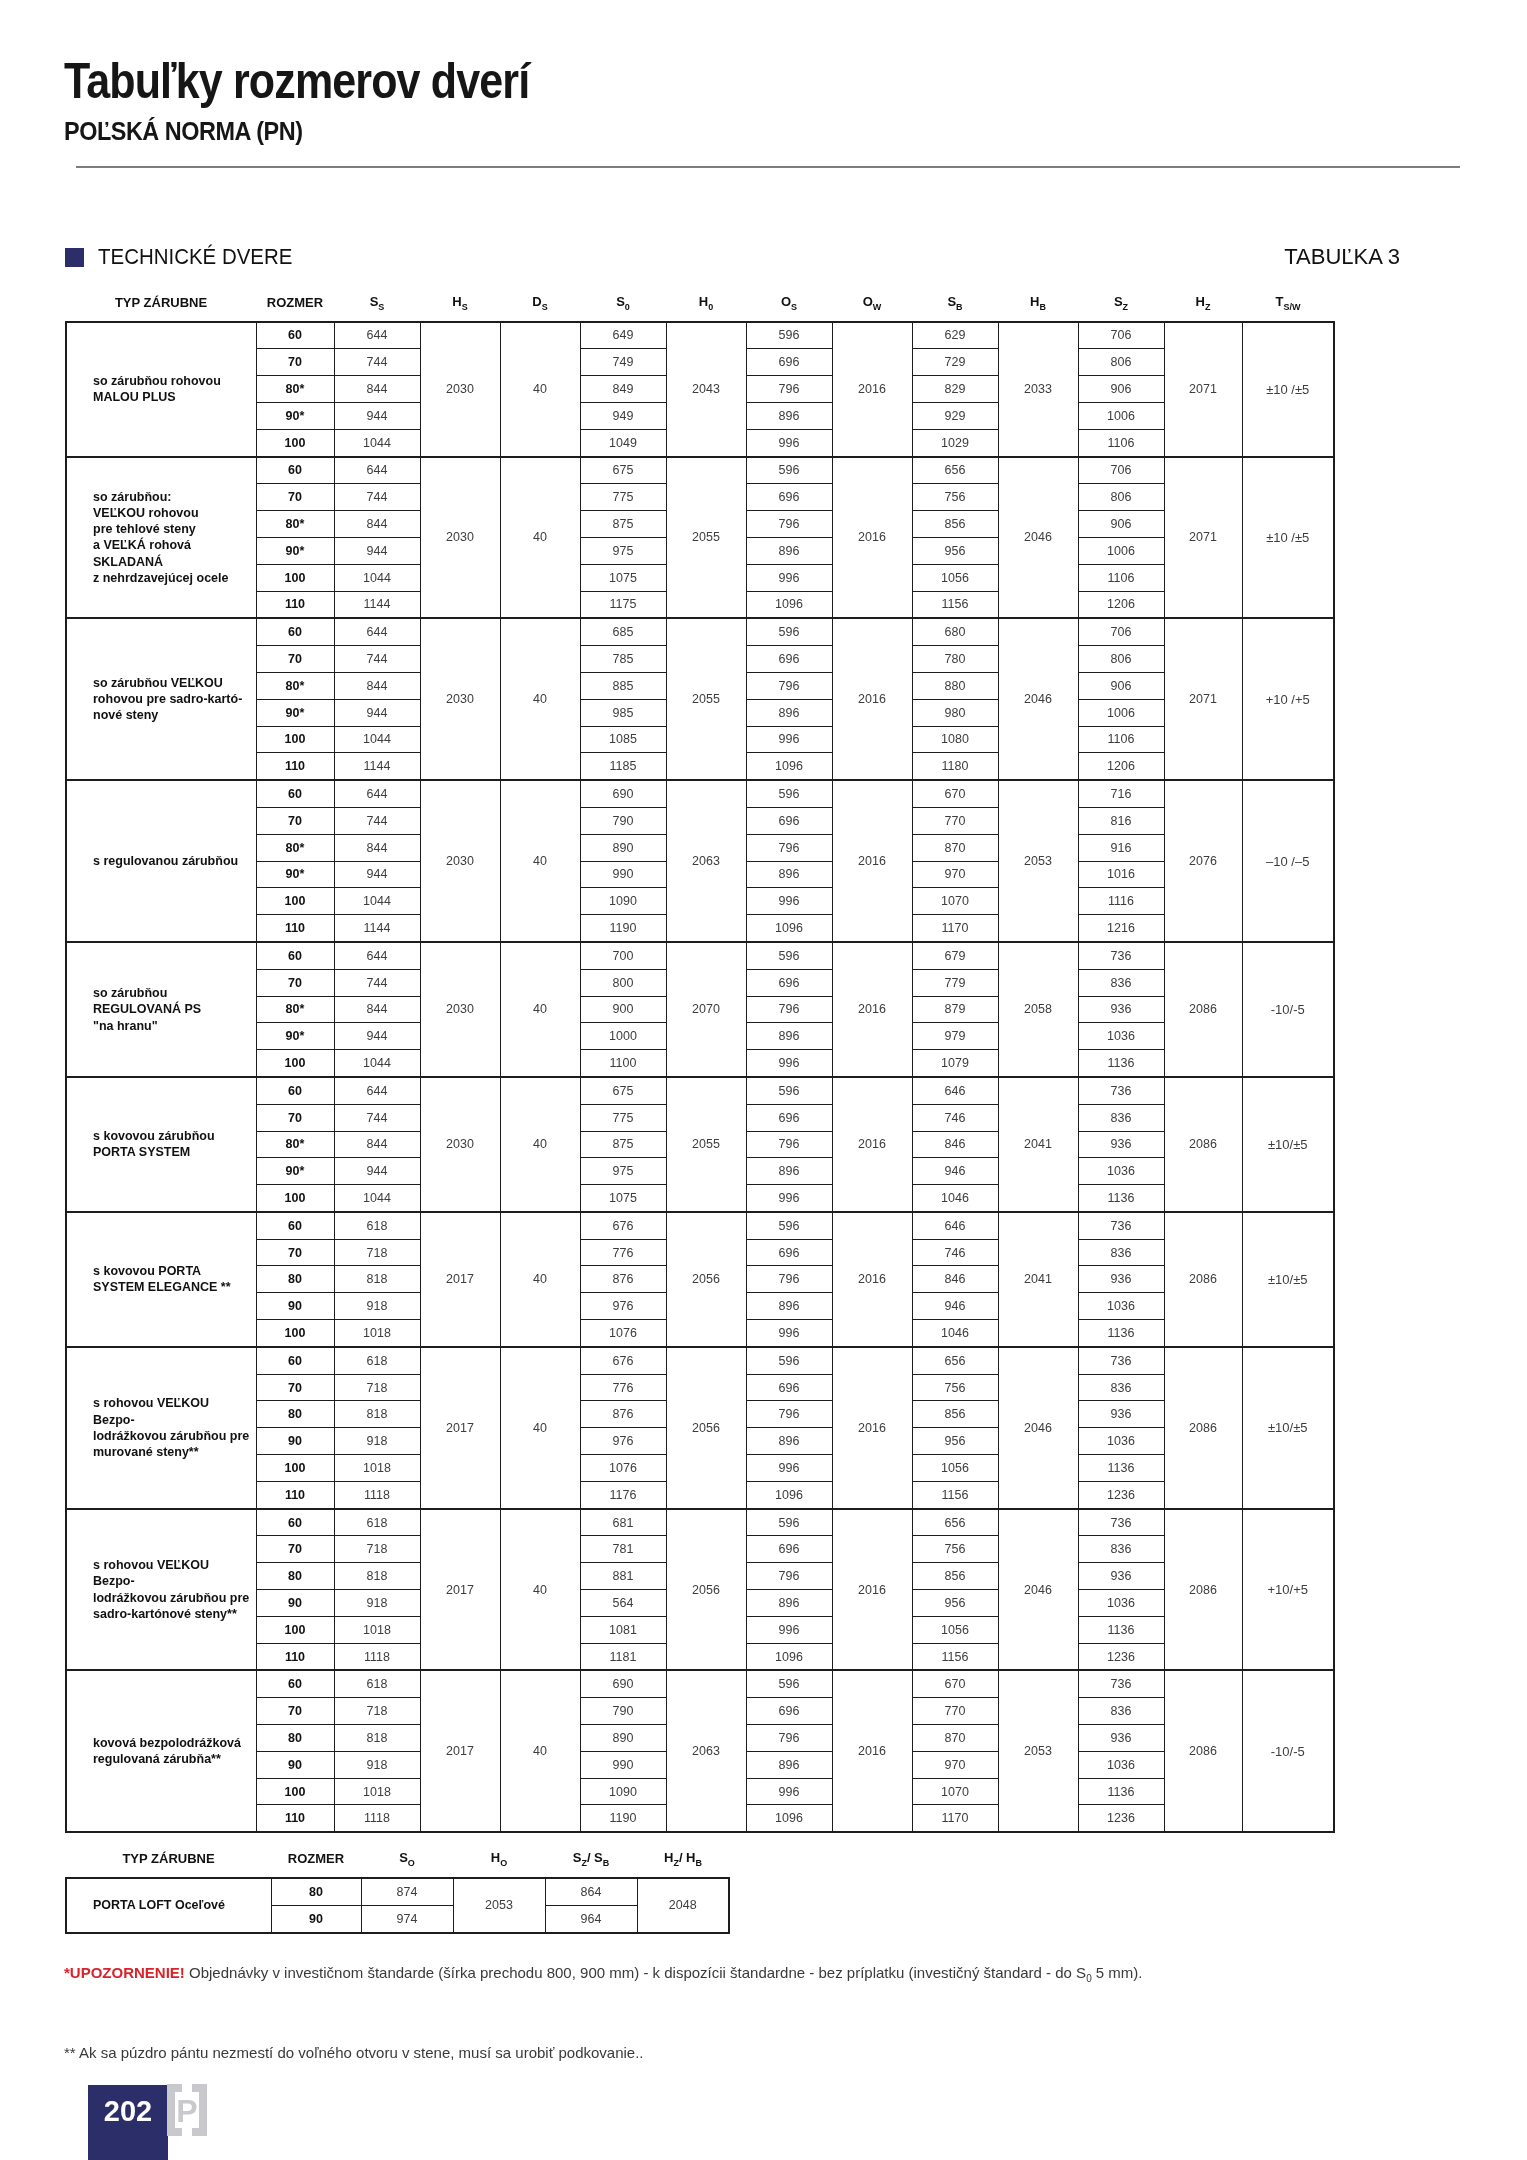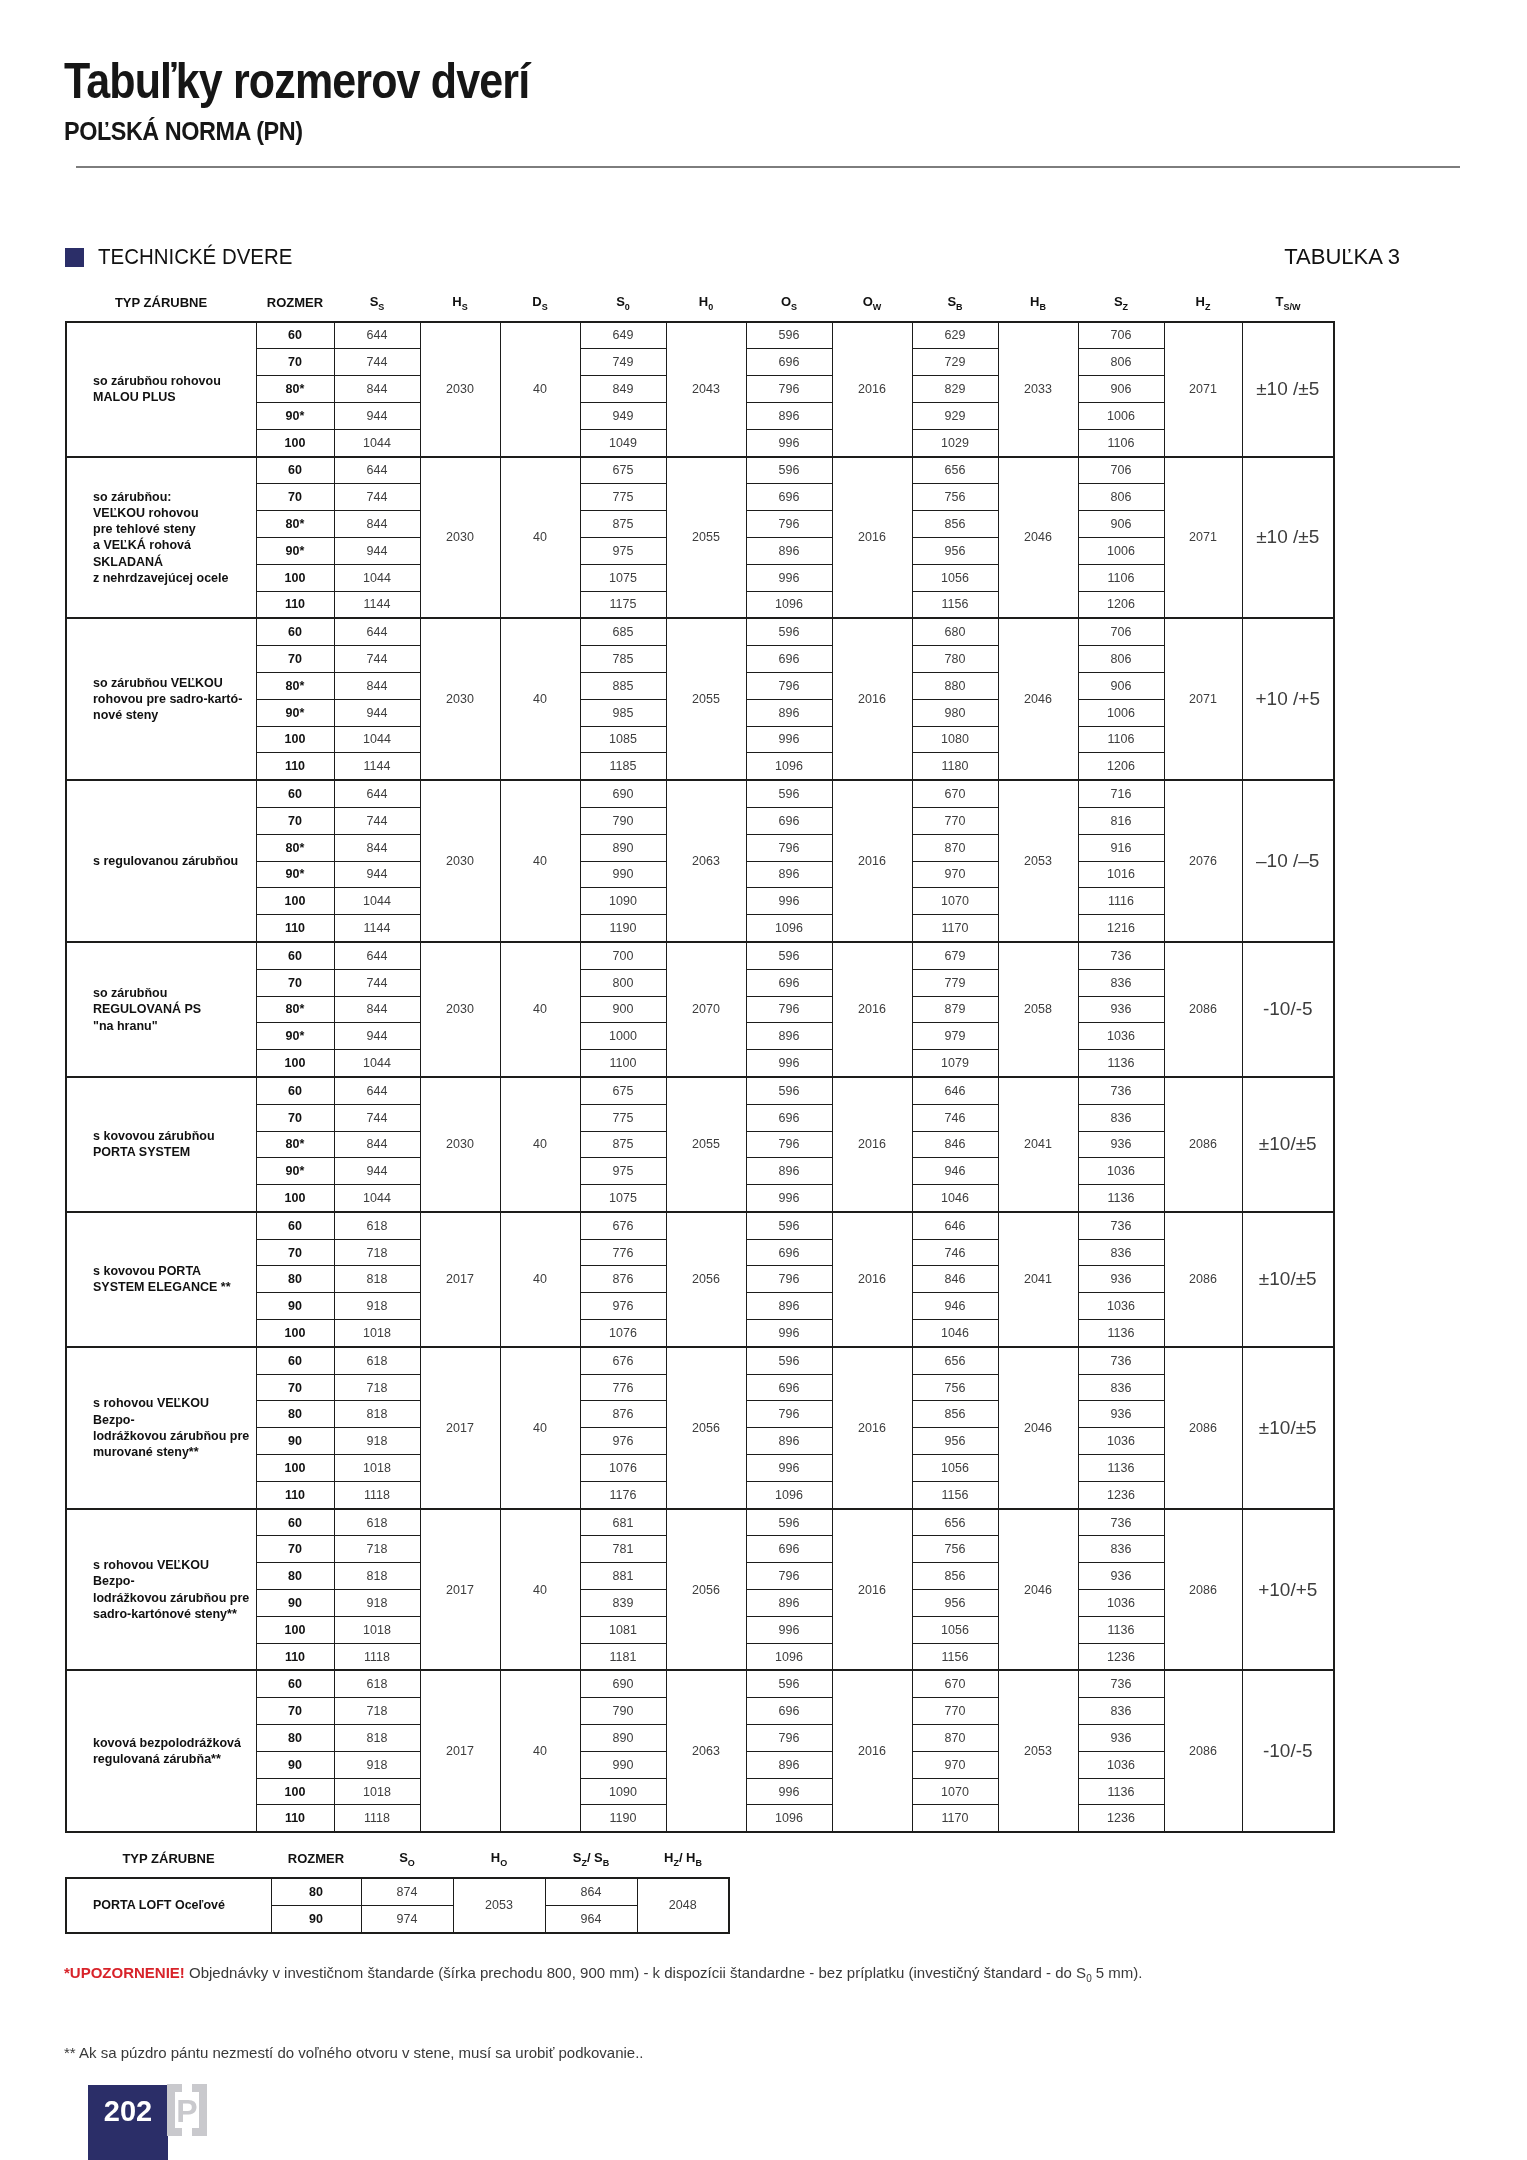--- a/index.html
+++ b/index.html
@@ -29,21 +29,21 @@
   #technical-table{position:absolute;left:65px;top:294px;}
   #loft-table{position:absolute;left:65px;top:1850px;}
   thead th{border:none;font-size:13px;font-weight:700;text-align:center;padding:0 0 9px 0;color:#111;white-space:nowrap;}
   thead th sub{font-size:9px;font-weight:700;}
   tbody{border:2px solid #1d1d1b;}
   tbody td{border:1px solid #1d1d1b;text-align:center;vertical-align:middle;
     font-size:12.5px;color:#3d3d3d;height:25.8px;padding:0 2px;overflow:hidden;}
   tr.gstart td{border-top:2px solid #1d1d1b;}
   td.lab{text-align:left;padding:2px 6px 2px 26px;font-weight:700;color:#111;font-size:12.5px;line-height:1.3;}
   td.rz{font-weight:700;color:#111;}
-  td.t-col{font-size:19px;}
+  td.t-col{font-size:13px;}
   #loft-table tbody td{height:26px;}
   
   .footnote1{position:absolute;left:64px;top:1960px;width:1400px;font-size:15px;color:#3a3a3a;line-height:25px;}
   .warn{color:#d8232a;font-weight:700;}
   .footnote1 sub{font-size:10px;}
   .fn-line2{padding-left:114px;}
   .footnote2{position:absolute;left:64px;top:2044px;font-size:15px;color:#3a3a3a;}
   
   .page-num-box{position:absolute;left:88px;top:2085px;width:80px;height:75px;background:#2b2e68;}
   .page-num{color:#ffffff;font-size:29px;font-weight:700;text-align:center;margin-top:10px;}
@@ -577,21 +577,21 @@
           <td class="rz">80</td>
           <td class="val">818</td>
           <td class="val">881</td>
           <td class="val">796</td>
           <td class="val">856</td>
           <td class="val">936</td>
         </tr>
         <tr>
           <td class="rz">90</td>
           <td class="val">918</td>
-          <td class="val">839</td>
+          <td class="val">564</td>
           <td class="val">896</td>
           <td class="val">956</td>
           <td class="val">1036</td>
         </tr>
         <tr>
           <td class="rz">100</td>
           <td class="val">1018</td>
           <td class="val">1081</td>
           <td class="val">996</td>
           <td class="val">1056</td>

